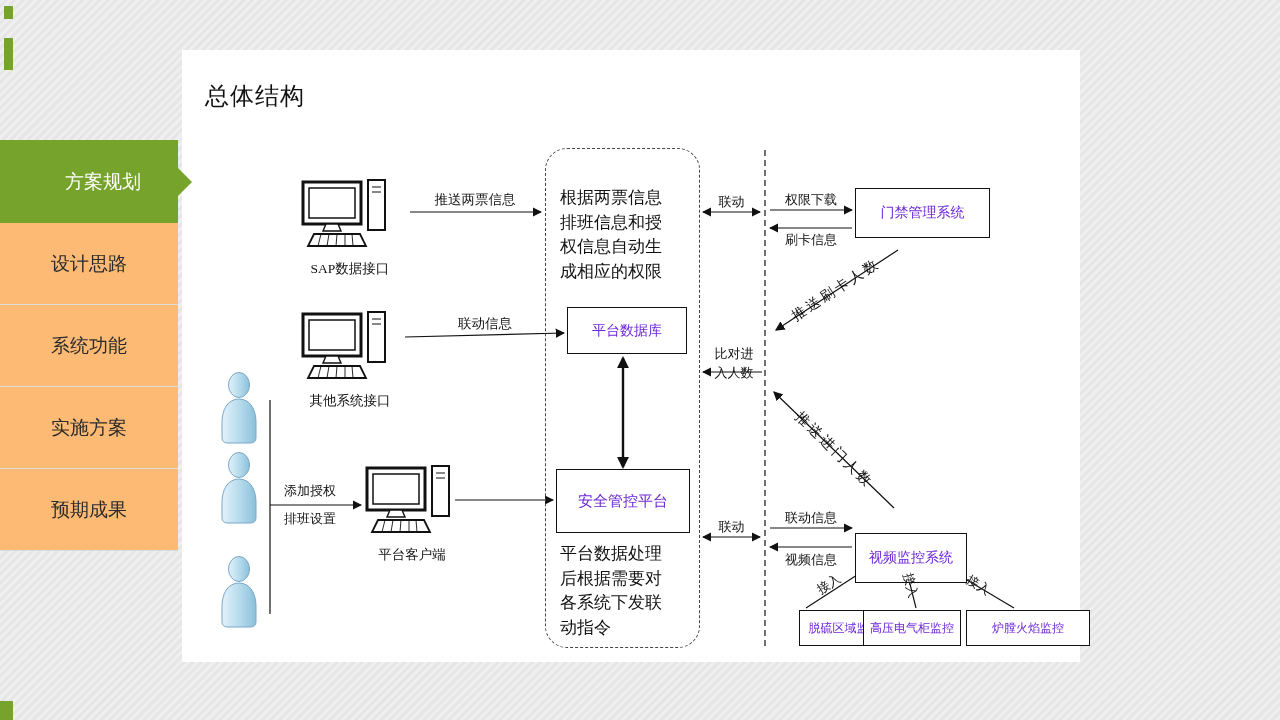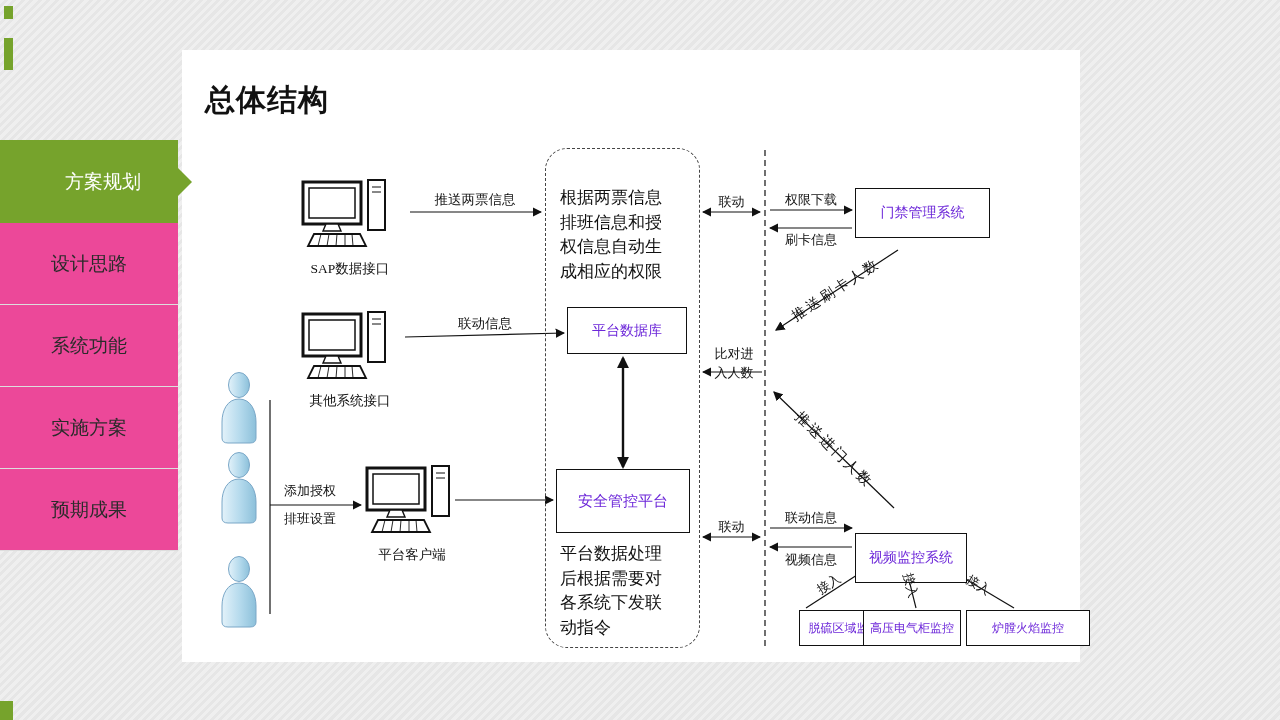--- a/index.html
+++ b/index.html
@@ -7,26 +7,26 @@
     width:1280px;height:720px;position:relative;overflow:hidden;
     font-family:"Liberation Sans", sans-serif;
     background:repeating-linear-gradient(135deg,#efefef 0 3px,#e6e6e6 3px 6px);
   }
   .accent{position:absolute;background:#76a32c;}
   .accent.a1{left:4px;top:6px;width:9px;height:13px;}
   .accent.a2{left:4px;top:38px;width:9px;height:32px;}
   .accent.a3{left:0;top:701px;width:13px;height:19px;}
 
   .panel{position:absolute;left:182px;top:50px;width:898px;height:612px;background:#ffffff;}
-  .page-title{position:absolute;left:205px;top:80px;font-size:30px;font-weight:bold;color:#111;letter-spacing:1px;}
+  .page-title{position:absolute;left:205px;top:80px;font-size:24px;font-weight:normal;color:#111;letter-spacing:1px;}
 
   .sidebar{position:absolute;left:0;top:140px;width:178px;}
   .side-item{
     height:81px;line-height:81px;text-align:center;font-size:19px;color:#2b2b2b;
-    background:#ec4899;border-bottom:1px solid #ddd;position:relative;cursor:pointer;
+    background:#fdba74;border-bottom:1px solid #ddd;position:relative;cursor:pointer;
   }
   .side-item:first-child{border-top:1px solid #ddd;padding-left:28px;}
   .side-item.active{background:#76a32c;color:#fff;border-color:#76a32c;}
   .tri{position:absolute;right:-14px;top:50%;margin-top:-14px;width:0;height:0;
     border-top:14px solid transparent;border-bottom:14px solid transparent;border-left:14px solid #76a32c;}
 
   
   .dbox{position:absolute;border:1.4px solid #111;background:#fff;display:flex;align-items:center;justify-content:center;
     font-family:"Liberation Serif", serif;color:#6d28d9;text-align:center;box-sizing:border-box;}
   .dlabel{position:absolute;font-family:"Liberation Serif", serif;font-size:13px;color:#111;text-align:center;}

